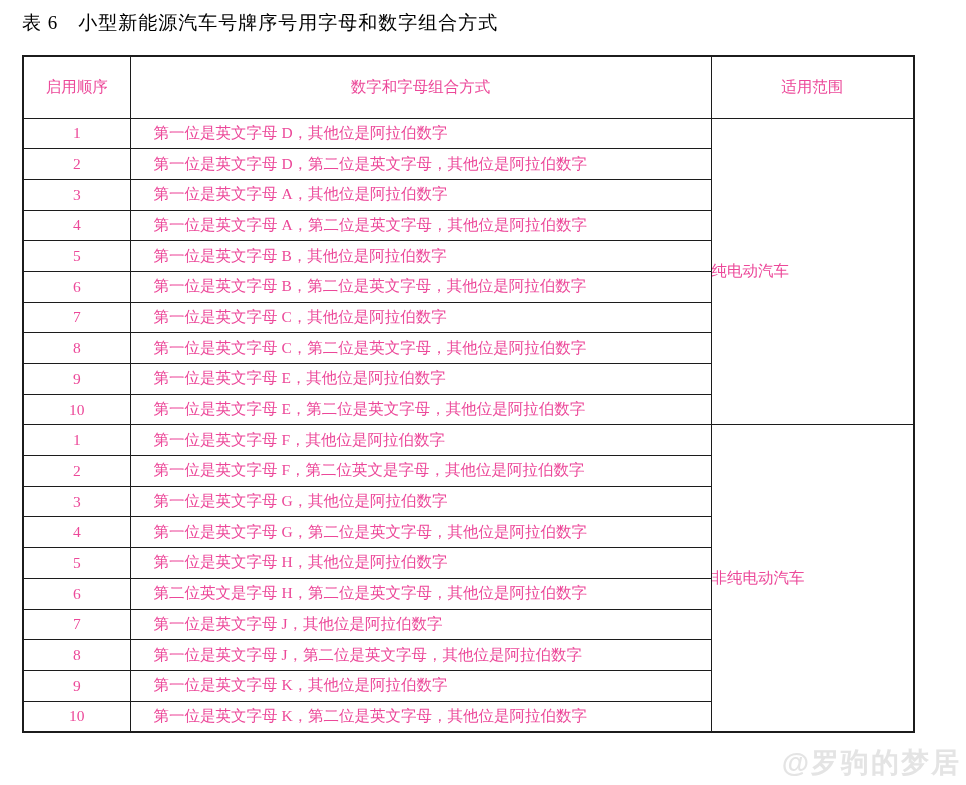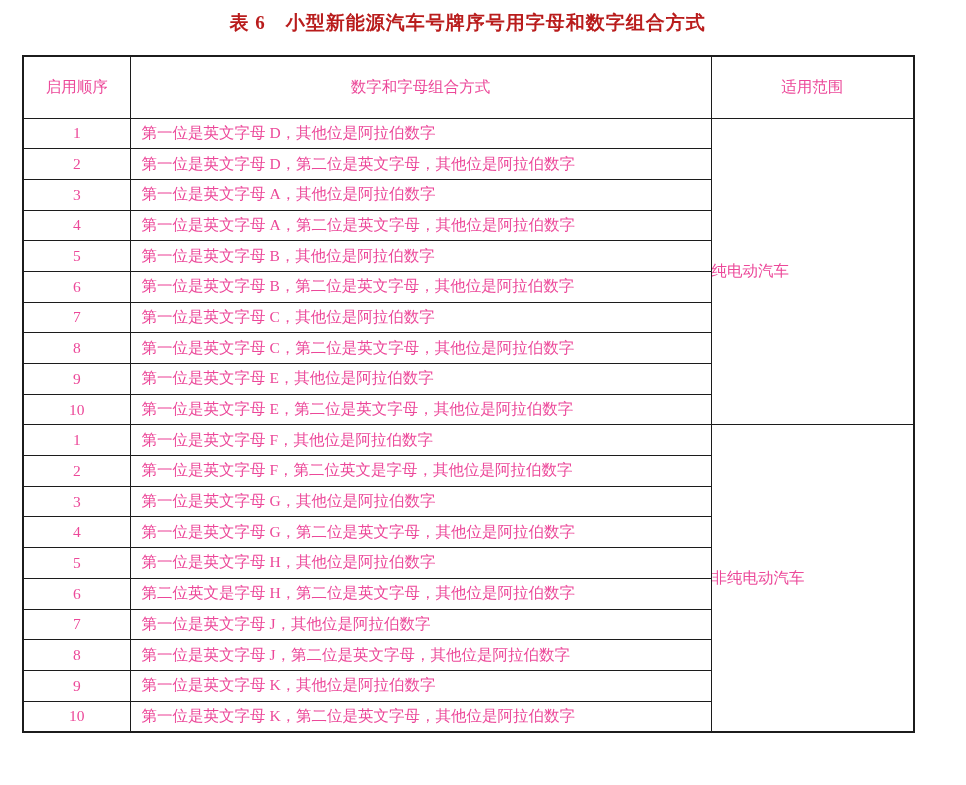--- a/index.html
+++ b/index.html
@@ -13,24 +13,23 @@
     position: relative;
     overflow: hidden;
     font-family: "Liberation Serif", "DejaVu Serif", serif;
     color: #262626;
   }
   .doc-title {
     position: absolute;
     left: 22px;
     top: 10px;
     width: 891px;
-    text-align: center;
     font-size: 19px;
-    font-weight: bold;
-    color: #b91c1c;
+    font-weight: normal;
+    color: #000000;
     letter-spacing: 1px;
   }
   table.main-table {
     position: absolute;
     left: 22px;
     top: 55px;
     width: 891px;
     border-collapse: collapse;
     table-layout: fixed;
     border: 2px solid #1c1c1c;
@@ -41,21 +40,21 @@
     font-weight: normal;
     color: #ec4899;
     padding: 0;
     overflow: hidden;
     white-space: nowrap;
   }
   .main-table thead tr { height: 62px; }
   .main-table tbody tr { height: 30.7px; }
   .main-table th { text-align: center; }
   td.c-order { text-align: center; }
-  td.c-comb  { text-align: left; padding-left: 11px; }
+  td.c-comb  { text-align: left; padding-left: 23px; }
   td.c-scope { text-align: left; }
   .watermark-layer { position: absolute; right: 0; bottom: 0; width: 320px; height: 80px; pointer-events: none; }
   .wm-line1 {
     position: absolute;
     right: 41px;
     bottom: 21px;
     font-family: "Liberation Sans", sans-serif;
     font-weight: bold;
     font-size: 30px;
     letter-spacing: 2px;
@@ -174,13 +173,14 @@
         <td class="c-comb">第一位是英文字母 K，其他位是阿拉伯数字</td>
       </tr>
       <tr>
         <td class="c-order">10</td>
         <td class="c-comb">第一位是英文字母 K，第二位是英文字母，其他位是阿拉伯数字</td>
       </tr>
     </tbody>
 </table>
 
 <div class="watermark-layer">
+  <div class="wm-line2">@罗驹的梦居</div>
 </div>
 
 </body></html>

